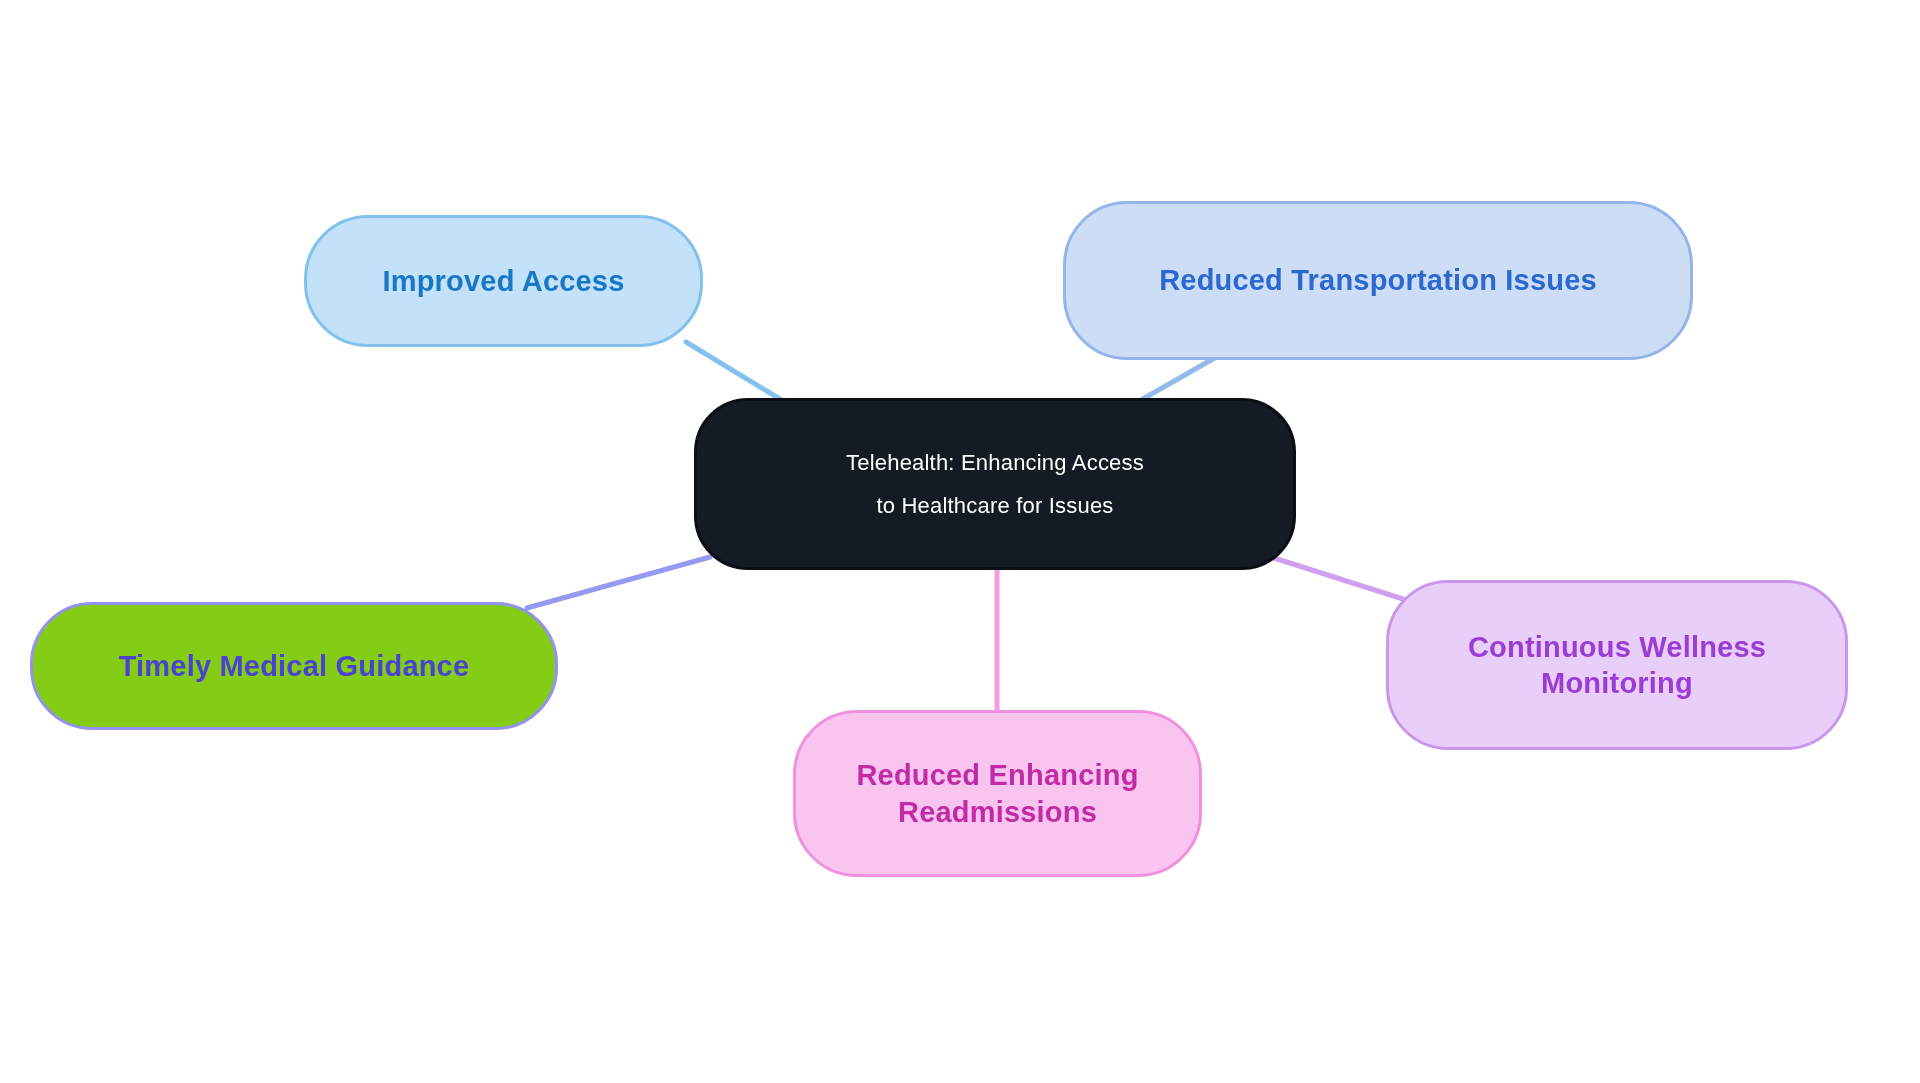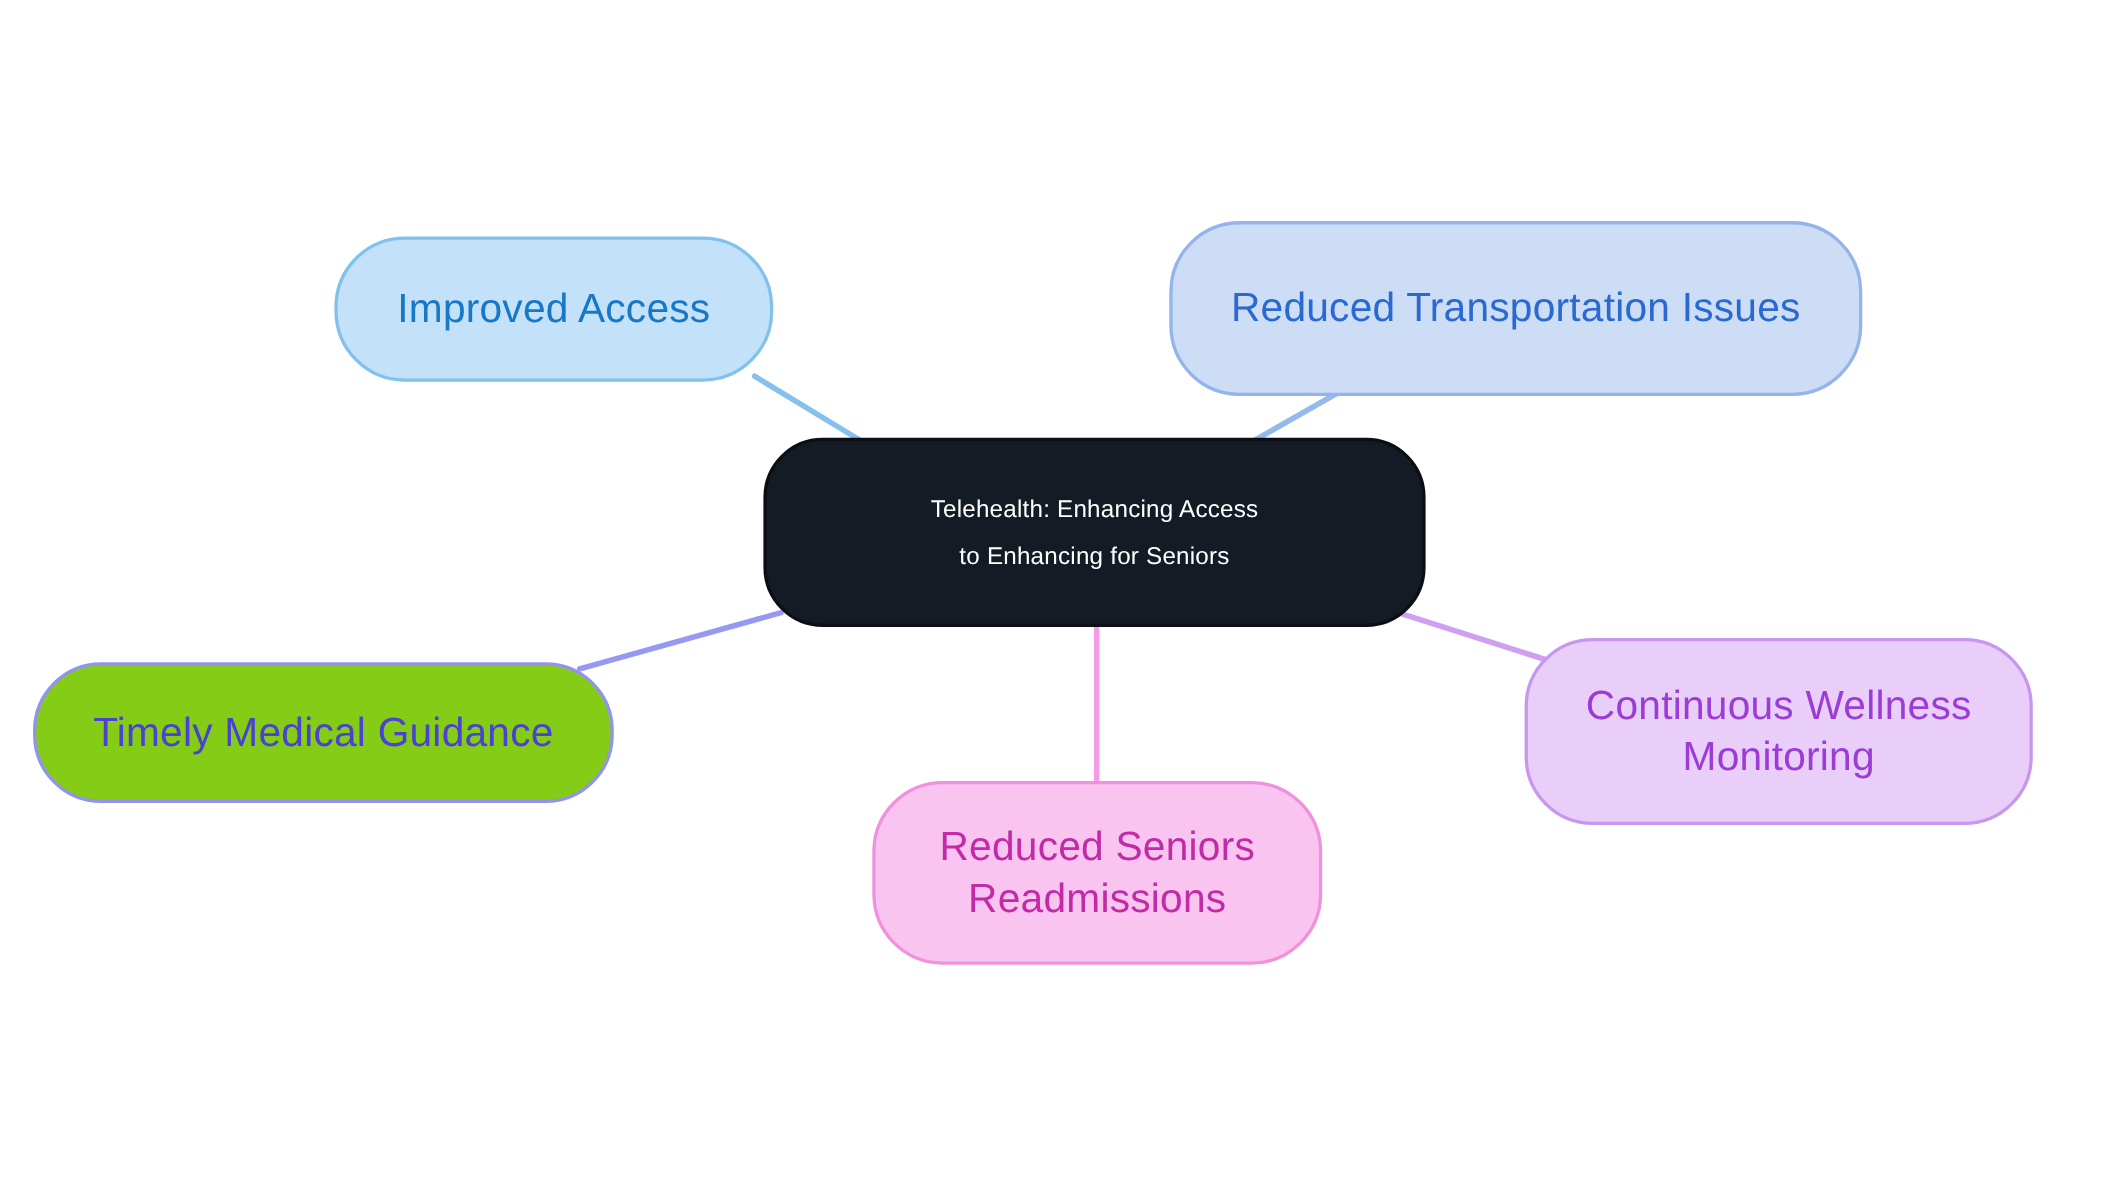--- a/index.html
+++ b/index.html
@@ -27,22 +27,22 @@
     display: flex;
     align-items: center;
     justify-content: center;
     text-align: center;
     box-sizing: border-box;
     border-style: solid;
     border-width: 3px;
     cursor: pointer;
   }
   .node .label {
-    font-size: 37px;
-    font-weight: 400;
+    font-size: 29px;
+    font-weight: 700;
     line-height: 1.25;
     letter-spacing: 0.2px;
   }
   .node-central {
     left: 694px;
     top: 398px;
     width: 602px;
     height: 172px;
     border-radius: 54px;
     border-width: 3px;
@@ -81,37 +81,37 @@
     <line x1="686" y1="342" x2="798" y2="410" stroke-width="5" stroke-linecap="round" stroke="#86c0ec"></line>
     <line x1="1262" y1="331" x2="1141" y2="400" stroke-width="5" stroke-linecap="round" stroke="#94baec"></line>
     <line x1="527" y1="608" x2="710" y2="557" stroke-width="5" stroke-linecap="round" stroke="#9699f1"></line>
     <line x1="997" y1="565" x2="997" y2="712" stroke-width="5" stroke-linecap="round" stroke="#f49ce3"></line>
     <line x1="1271" y1="557" x2="1447" y2="613" stroke-width="5" stroke-linecap="round" stroke="#cf9ff0"></line>
   </svg>
 
   <div class="node node-central" style="background: rgb(20, 27, 36); border-color: rgb(11, 15, 21); color: rgb(255, 255, 255);">
     <div class="label">
       <span>Telehealth: Enhancing Access</span>
-      <span>to Enhancing for Seniors</span>
+      <span>to Healthcare for Issues</span>
     </div>
   </div>
 
   <div class="node node-improved-access" style="background: rgb(195, 225, 248); border-color: rgb(129, 193, 238); color: rgb(24, 120, 200);">
     <div class="label">Improved Access</div>
   </div>
 
   <div class="node node-reduced-transportation" style="background: rgb(205, 221, 246); border-color: rgb(148, 180, 236); color: rgb(42, 105, 208);">
     <div class="label">Reduced Transportation Issues</div>
   </div>
 
   <div class="node node-timely-guidance" style="background: #84cc16; border-color: rgb(146, 146, 240); color: rgb(73, 66, 211);">
     <div class="label">Timely Medical Guidance</div>
   </div>
 
   <div class="node node-hospital-readmissions" style="background: rgb(250, 196, 240); border-color: rgb(240, 145, 222); color: rgb(194, 42, 166);">
-    <div class="label">Reduced Seniors Readmissions</div>
+    <div class="label">Reduced Enhancing Readmissions</div>
   </div>
 
   <div class="node node-wellness-monitoring" style="background: rgb(233, 206, 249); border-color: rgb(200, 151, 237); color: rgb(156, 60, 214);">
     <div class="label">Continuous Wellness Monitoring</div>
   </div>
 
 </div>
 
 </body></html>

